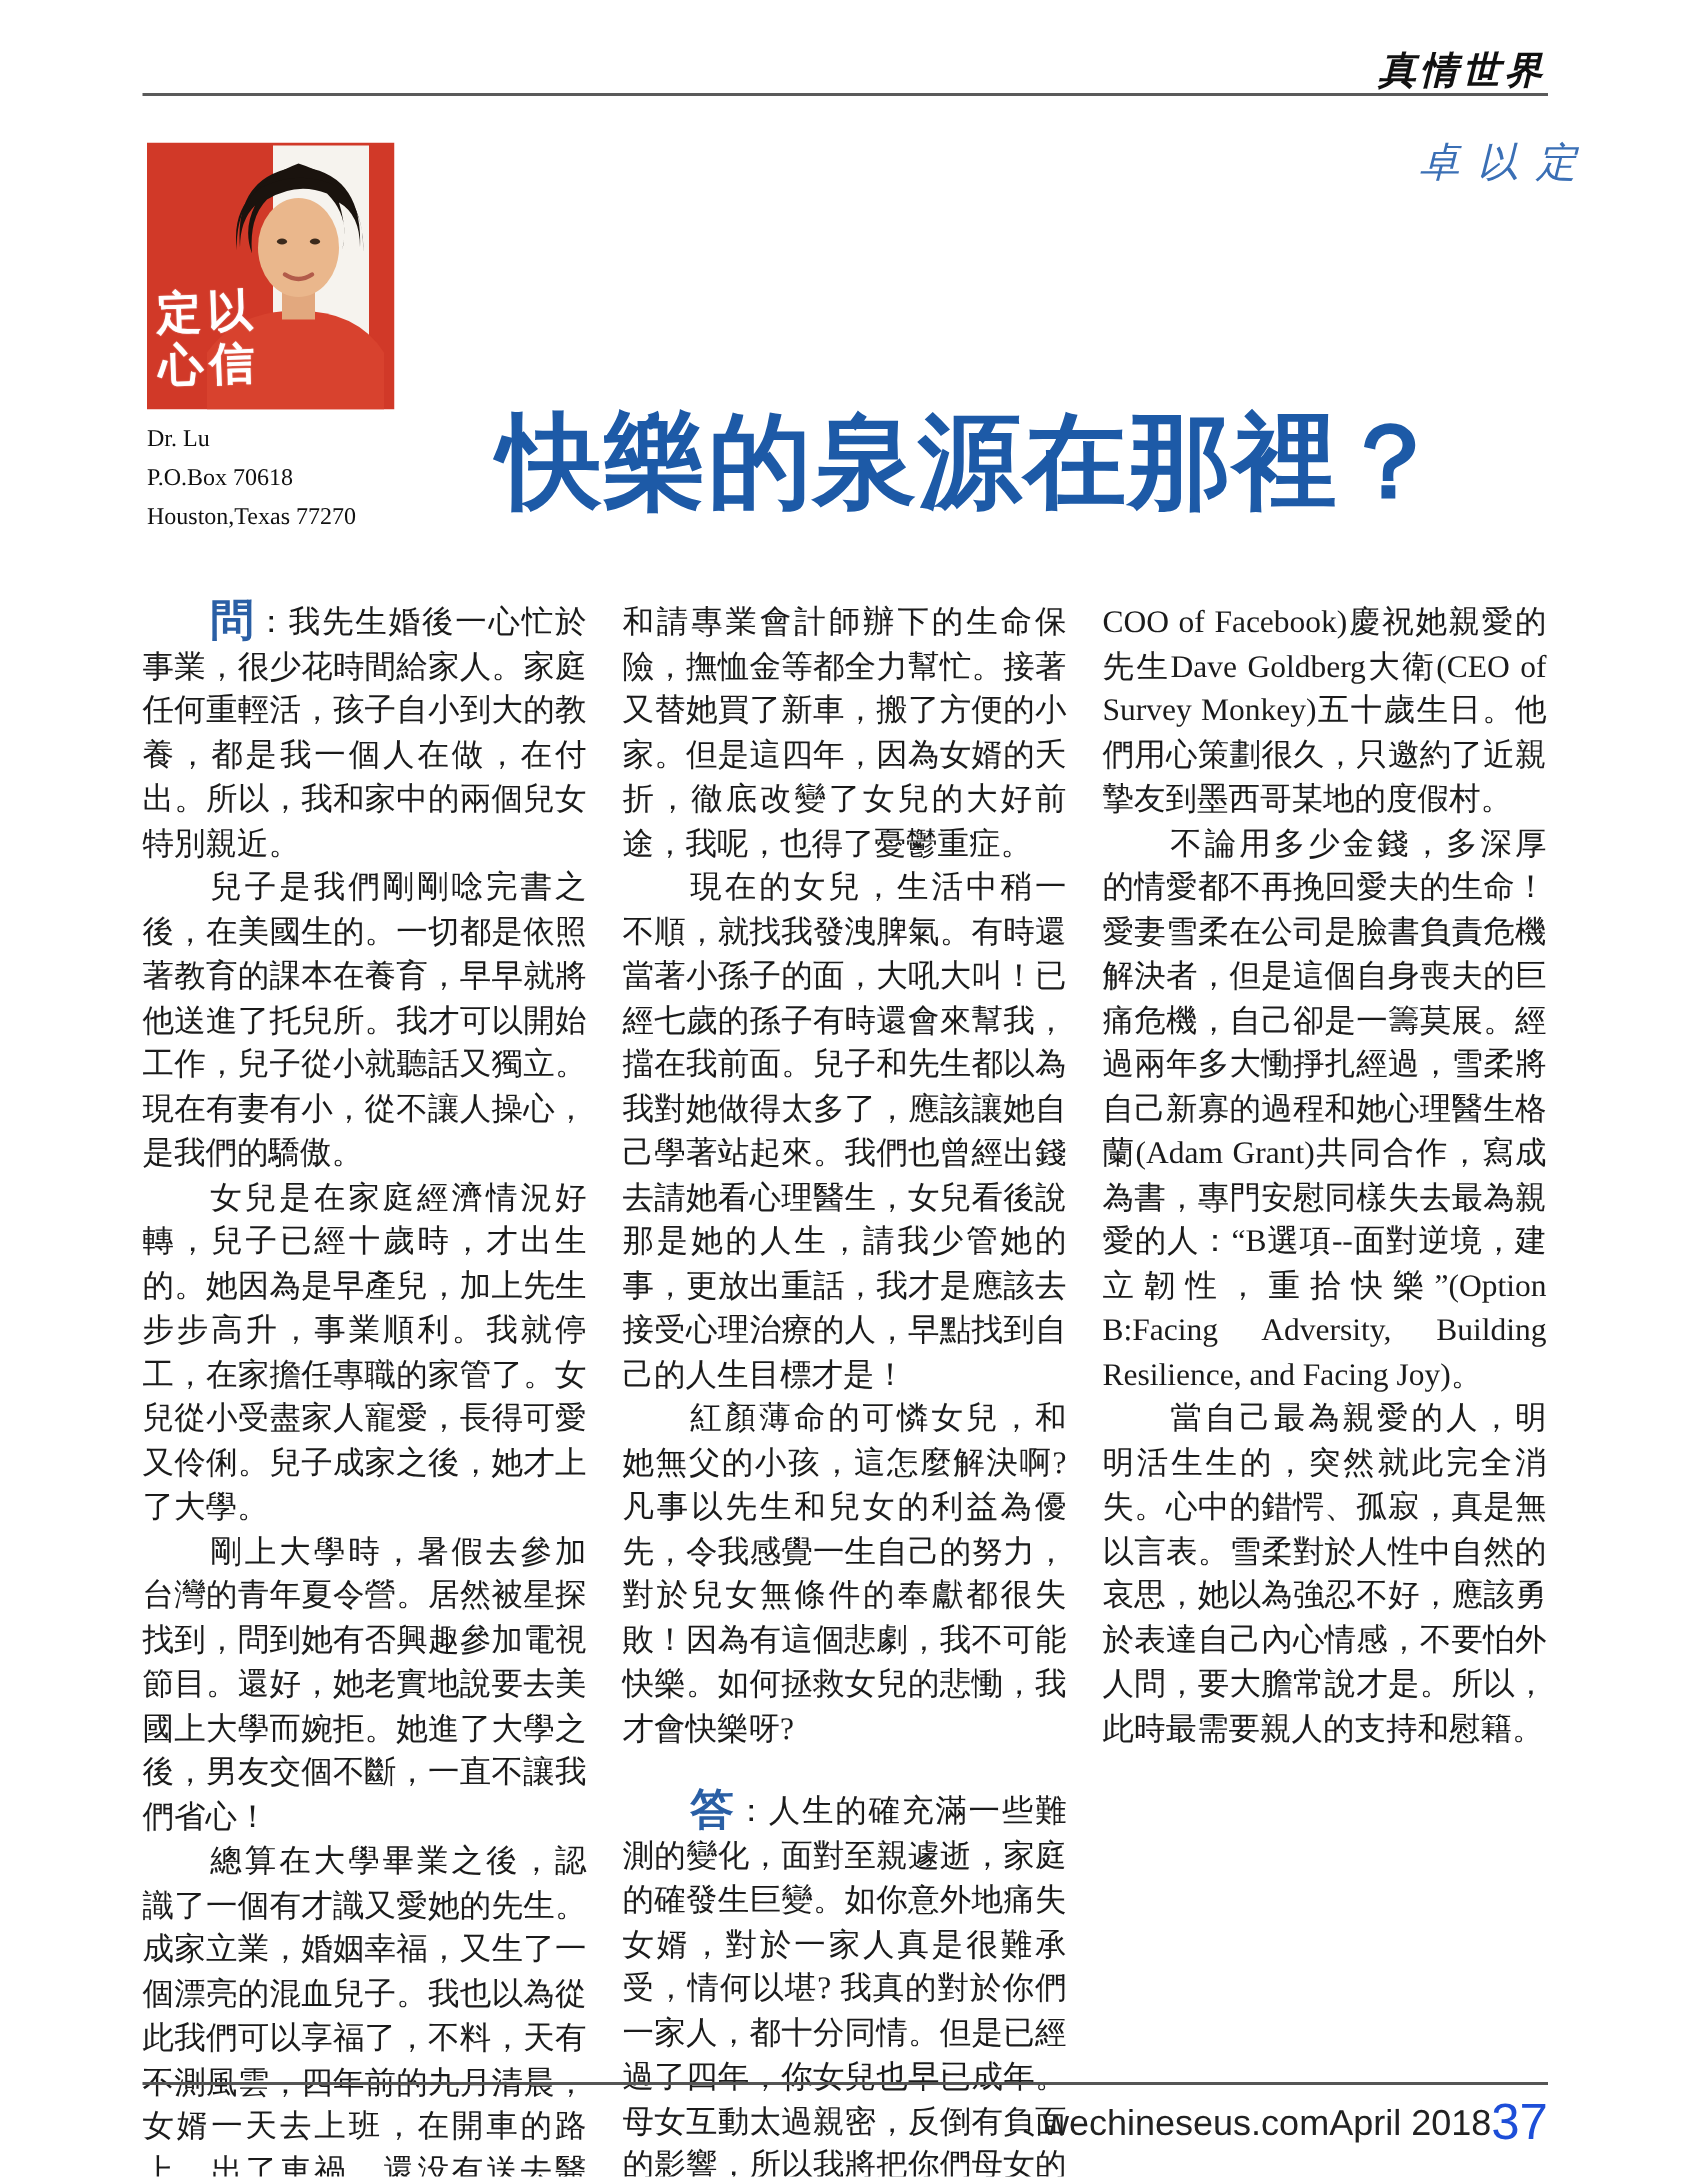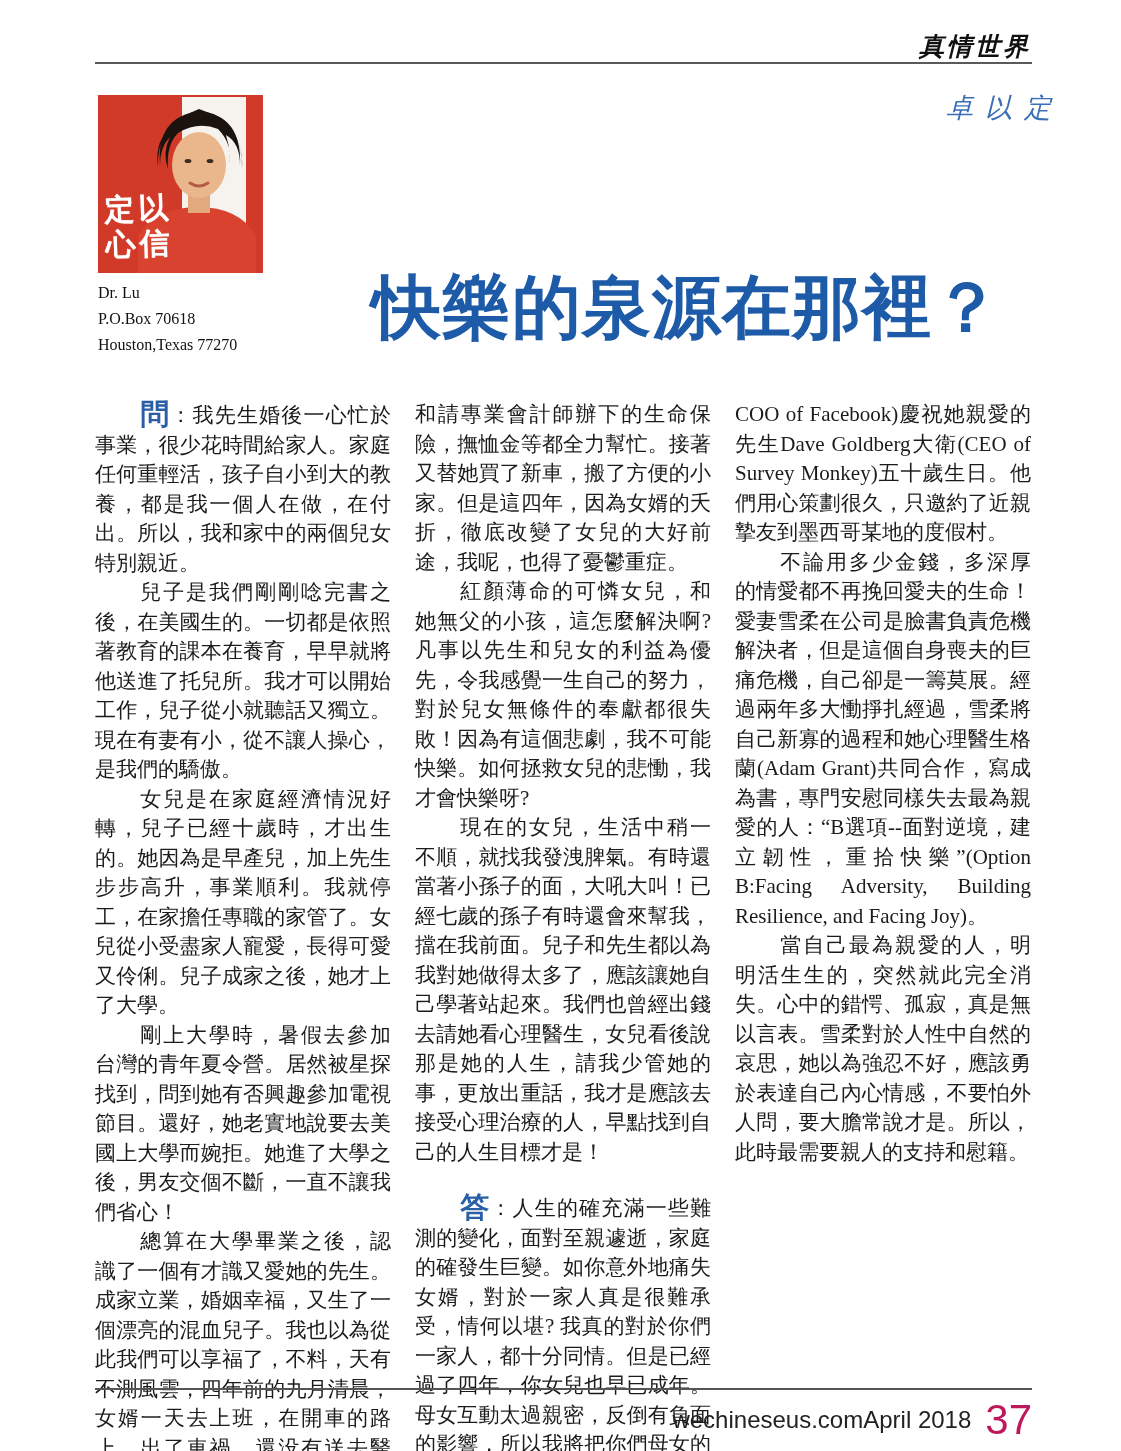--- a/index.html
+++ b/index.html
@@ -34,21 +34,20 @@
   .author-info{
     position:absolute;left:98px;top:280px;
     font-size:16px;line-height:26px;color:#111;
   }
   
   .article-title{
     position:absolute;left:332px;top:262px;width:660px;
     font-family:"Liberation Sans","DejaVu Sans",sans-serif;
     font-size:69px;font-weight:bold;letter-spacing:1px;color:#1d5aa7;
     white-space:nowrap;
-    margin-left:40px;
   }
   
   .columns{
     position:absolute;left:95px;top:400px;width:937px;
     display:flex;gap:24px;
   }
   .column{
     width:296px;flex:0 0 296px;
     font-size:21px;line-height:29.5px;text-align:justify;
     color:#1b1b1b;
@@ -66,21 +65,21 @@
     position:absolute;left:95px;top:1388px;width:937px;height:0;
     border-top:2px solid #555;
   }
   .footer{
     position:absolute;top:1396px;right:89px;
     font-family:Liberation Sans, sans-serif;
     color:#222;display:flex;align-items:center;
   }
   .footer .site{font-size:24px;}
   .footer .issue{font-size:24px;margin-left:0;}
-  .footer .page-number{font-size:42px;color:#be185d;margin-left:14px;}
+  .footer .page-number{font-size:34px;color:#1d4ed8;}
 </style>
 </head>
 <body>
 
 <div class="section-title">真情世界</div>
 <div class="header-rule"></div>
 <div class="author-signature">卓以定</div>
 
 <div class="photo-box">
   <svg width="165" height="178" viewBox="0 0 165 178">
@@ -117,22 +116,22 @@
 <div class="columns">
   <div class="column">
       <p><span class="lead">問</span><span class="lead-colon">：</span>我先生婚後一心忙於事業，很少花時間給家人。家庭任何重輕活，孩子自小到大的教養，都是我一個人在做，在付出。所以，我和家中的兩個兒女特別親近。</p>
       <p>兒子是我們剛剛唸完書之後，在美國生的。一切都是依照著教育的課本在養育，早早就將他送進了托兒所。我才可以開始工作，兒子從小就聽話又獨立。現在有妻有小，從不讓人操心，是我們的驕傲。</p>
       <p>女兒是在家庭經濟情況好轉，兒子已經十歲時，才出生的。她因為是早產兒，加上先生步步高升，事業順利。我就停工，在家擔任專職的家管了。女兒從小受盡家人寵愛，長得可愛又伶俐。兒子成家之後，她才上了大學。</p>
       <p>剛上大學時，暑假去參加台灣的青年夏令營。居然被星探找到，問到她有否興趣參加電視節目。還好，她老實地說要去美國上大學而婉拒。她進了大學之後，男友交個不斷，一直不讓我們省心！</p>
       <p>總算在大學畢業之後，認識了一個有才識又愛她的先生。成家立業，婚姻幸福，又生了一個漂亮的混血兒子。我也以為從此我們可以享福了，不料，天有不測風雲，四年前的九月清晨，女婿一天去上班，在開車的路上，出了車禍。還没有送去醫院，女婿就斷了氣。走時還不到四十歲！</p>
     </div>
   <div class="column">
       <p class="no-indent">和請專業會計師辦下的生命保險，撫恤金等都全力幫忙。接著又替她買了新車，搬了方便的小家。但是這四年，因為女婿的夭折，徹底改變了女兒的大好前途，我呢，也得了憂鬱重症。</p>
+      <p>現在的女兒，生活中稍一不順，就找我發洩脾氣。有時還當著小孫子的面，大吼大叫！已經七歲的孫子有時還會來幫我，擋在我前面。兒子和先生都以為我對她做得太多了，應該讓她自己學著站起來。我們也曾經出錢去請她看心理醫生，女兒看後說那是她的人生，請我少管她的事，更放出重話，我才是應該去接受心理治療的人，早點找到自己的人生目標才是！</p>
       <p>紅顏薄命的可憐女兒，和她無父的小孩，這怎麼解決啊? 凡事以先生和兒女的利益為優先，令我感覺一生自己的努力，對於兒女無條件的奉獻都很失敗！因為有這個悲劇，我不可能快樂。如何拯救女兒的悲慟，我才會快樂呀?</p>
-      <p>現在的女兒，生活中稍一不順，就找我發洩脾氣。有時還當著小孫子的面，大吼大叫！已經七歲的孫子有時還會來幫我，擋在我前面。兒子和先生都以為我對她做得太多了，應該讓她自己學著站起來。我們也曾經出錢去請她看心理醫生，女兒看後說那是她的人生，請我少管她的事，更放出重話，我才是應該去接受心理治療的人，早點找到自己的人生目標才是！</p>
       <p class="gap"><span class="lead">答</span><span class="lead-colon">：</span>人生的確充滿一些難測的變化，面對至親遽逝，家庭的確發生巨變。如你意外地痛失女婿，對於一家人真是很難承受，情何以堪? 我真的對於你們一家人，都十分同情。但是已經過了四年，你女兒也早已成年。母女互動太過親密，反倒有負面的影響，所以我將把你們母女的問題分開來討論。</p>
     </div>
   <div class="column">
       <p class="no-indent">COO of Facebook)慶祝她親愛的先生Dave Goldberg大衛(CEO of Survey Monkey)五十歲生日。他們用心策劃很久，只邀約了近親摯友到墨西哥某地的度假村。</p>
       <p>不論用多少金錢，多深厚的情愛都不再挽回愛夫的生命！愛妻雪柔在公司是臉書負責危機解決者，但是這個自身喪夫的巨痛危機，自己卻是一籌莫展。經過兩年多大慟掙扎經過，雪柔將自己新寡的過程和她心理醫生格蘭(Adam Grant)共同合作，寫成為書，專門安慰同樣失去最為親愛的人：“B選項--面對逆境，建立韌性，重拾快樂”(Option B:Facing Adversity, Building Resilience, and Facing Joy)。</p>
       <p>當自己最為親愛的人，明明活生生的，突然就此完全消失。心中的錯愕、孤寂，真是無以言表。雪柔對於人性中自然的哀思，她以為強忍不好，應該勇於表達自己內心情感，不要怕外人問，要大膽常說才是。所以，此時最需要親人的支持和慰籍。</p>
     </div>
 </div>
 
 <div class="footer-rule"></div>

